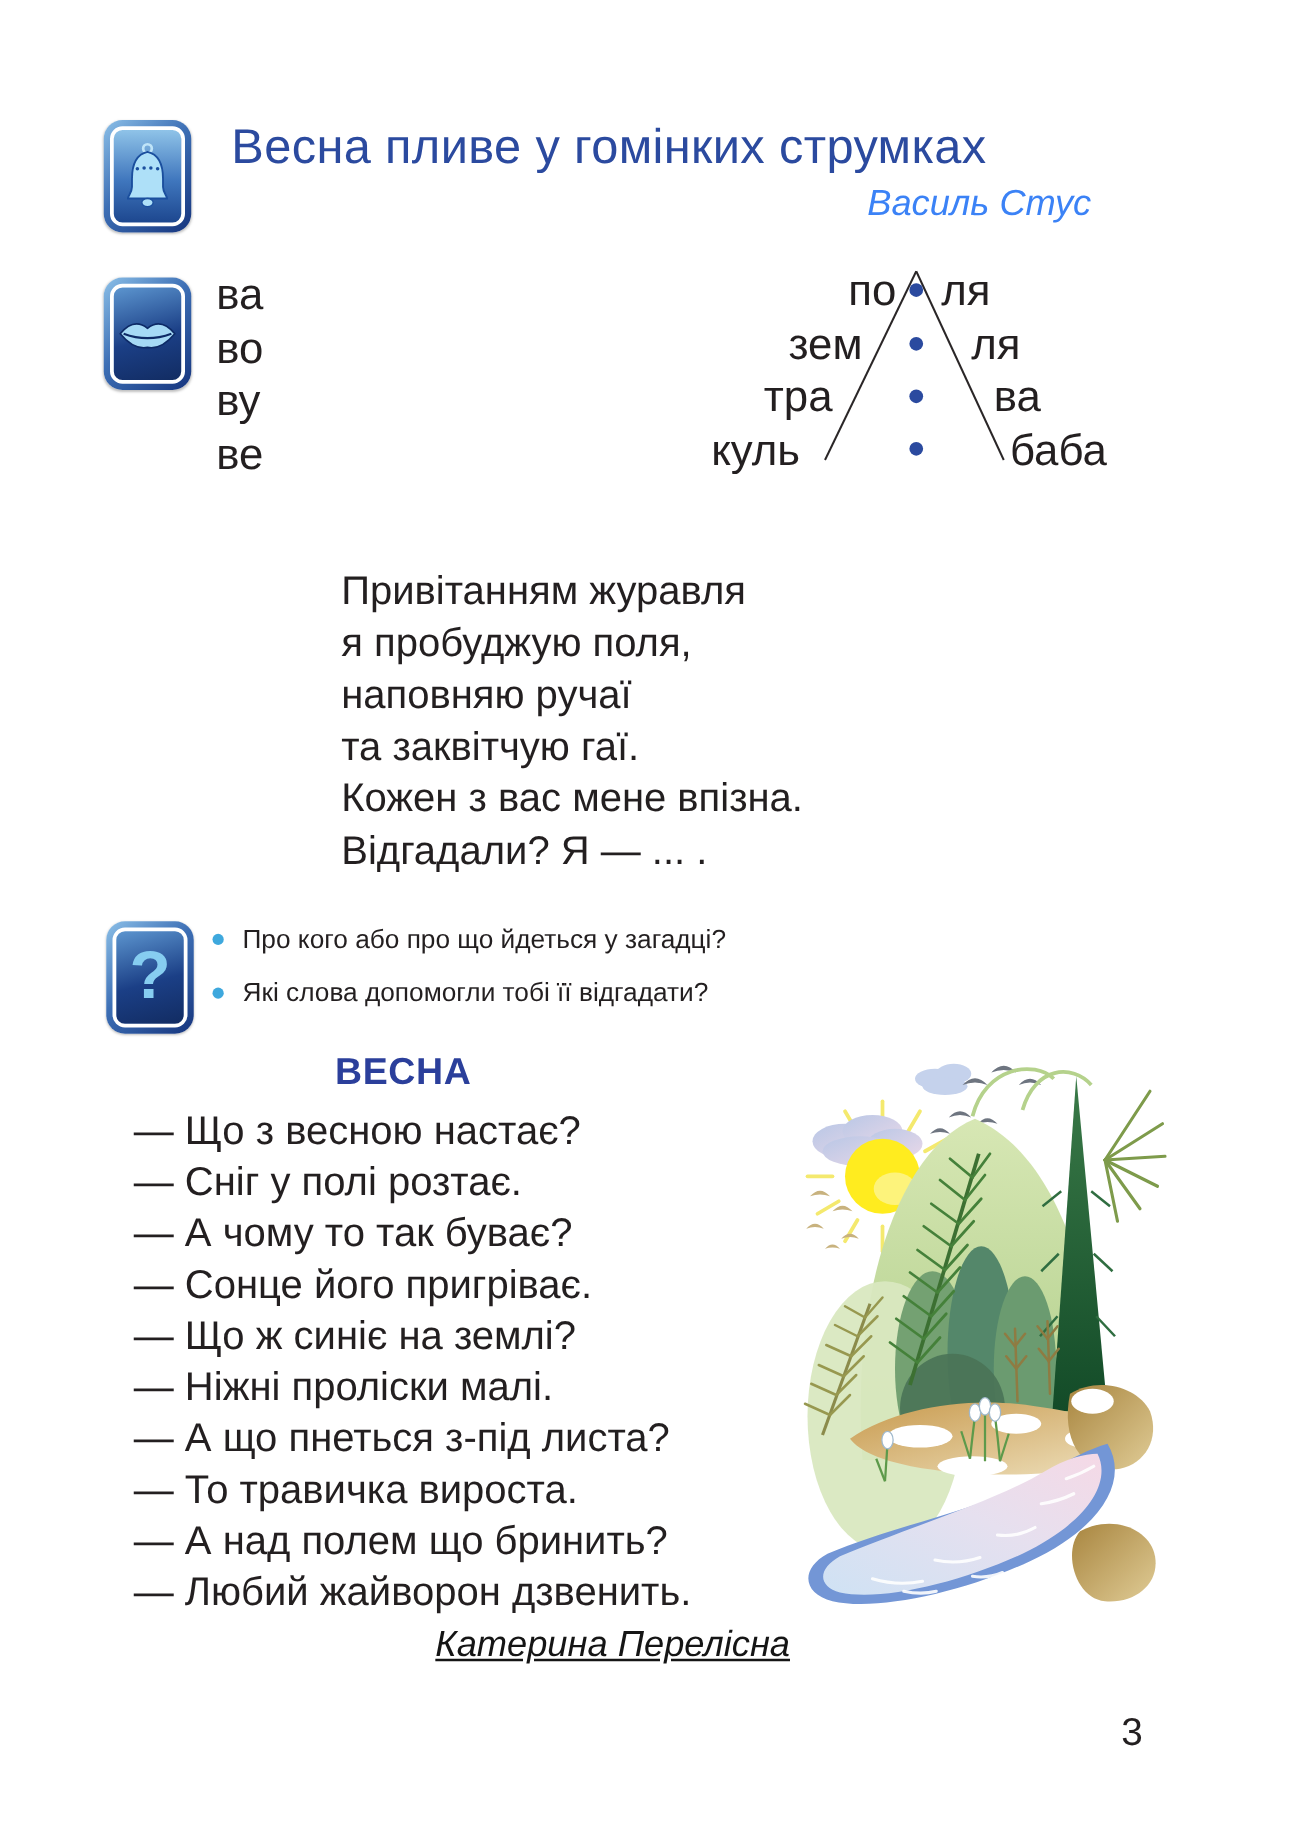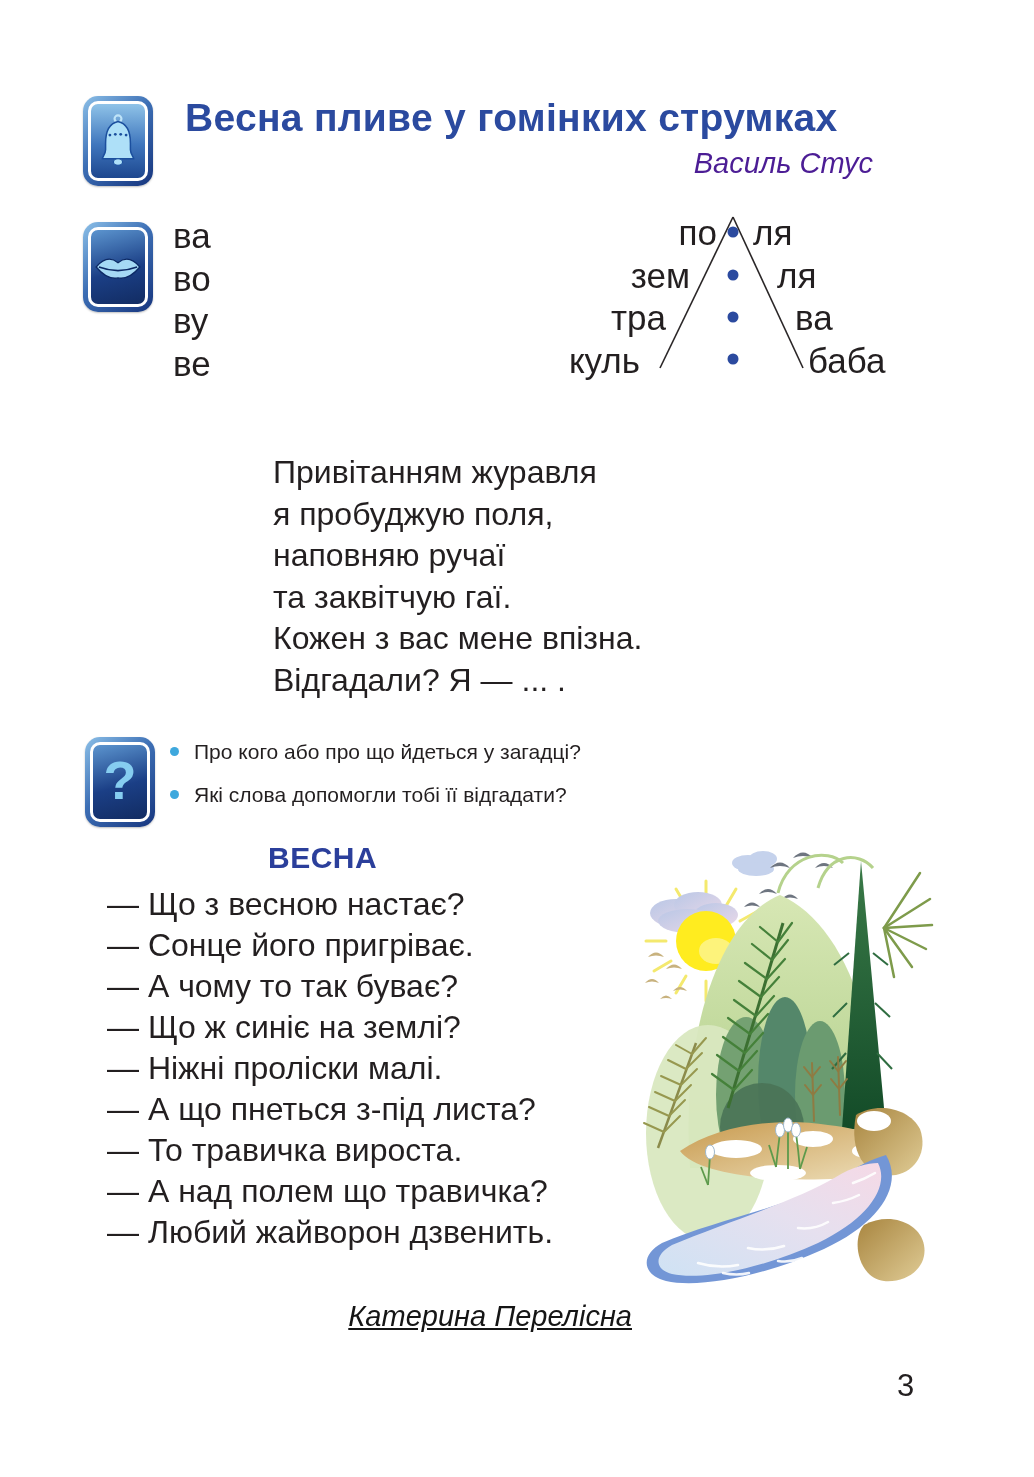--- a/index.html
+++ b/index.html
@@ -17,22 +17,22 @@
     width:100%;height:100%;border-radius:10px;border:3px solid #ffffff;box-sizing:border-box;
     background:linear-gradient(165deg,#5c95cf 0%,#1b3f86 55%,#122c62 100%);
     display:flex;align-items:center;justify-content:center;
   }
   .icon-bell{left:83px;top:96px;}
   .icon-bell .icon-inner{background:linear-gradient(180deg,#8fc3e8 0%,#3f76bd 55%,#1d478f 100%);}
   .icon-lips{left:83px;top:222px;}
   .icon-question{left:85px;top:737px;}
   .qmark{font-size:54px;font-weight:700;color:#86cdf0;line-height:1;transform:translateY(-2px);}
   
-  .title{position:absolute;left:185px;top:96px;margin:0;font-size:39px;font-weight:700;color:#2b4a9f;letter-spacing:.3px;white-space:nowrap;}
-  .byline{position:absolute;left:185px;top:147px;width:688px;text-align:right;font-style:italic;font-size:29px;color:#4c1d95;}
+  .title{position:absolute;left:185px;top:96px;margin:0;font-size:39px;font-weight:400;color:#2b4a9f;letter-spacing:.3px;white-space:nowrap;}
+  .byline{position:absolute;left:185px;top:147px;width:688px;text-align:right;font-style:italic;font-size:29px;color:#3b82f6;}
   
   .syll-col{position:absolute;top:215px;font-size:35px;line-height:42.6px;}
   .syll-col-1{left:173px;}
   .syll-col-2{left:310px;}
   .pyramid{position:absolute;left:555px;top:208px;width:350px;height:176px;font-size:35px;}
   .pyramid svg{position:absolute;left:0;top:0;}
   .pyr-word{position:absolute;line-height:35px;white-space:nowrap;}
   .pyr-left{text-align:left;}
   
   .riddle-heading{position:absolute;left:0;top:409px;width:1000px;text-align:center;font-size:31px;color:#3ea8dd;letter-spacing:1px;}
@@ -126,27 +126,28 @@
     </div>
     <div class="q-item">
       <span class="q-dot"></span>
       <span>Які слова допомогли тобі її відгадати?</span>
     </div>
   </div>
 
   <div class="poem-heading">ВЕСНА</div>
   <div class="poem">
     <div>— Що з весною настає?</div>
+    <div>— Сніг у полі розтає.</div>
+    <div>— А чому то так буває?</div>
     <div>— Сонце його пригріває.</div>
-    <div>— А чому то так буває?</div>
     <div>— Що ж синіє на землі?</div>
     <div>— Ніжні проліски малі.</div>
     <div>— А що пнеться з-під листа?</div>
     <div>— То травичка вироста.</div>
-    <div>— А над полем що травичка?</div>
+    <div>— А над полем що бринить?</div>
     <div>— Любий жайворон дзвенить.</div>
   </div>
   <div class="poem-author">Катерина Перелісна</div>
 
   <svg class="illustration" width="312" height="478" viewBox="0 0 312 478">
     <defs>
       <linearGradient id="cloudG" x1="0" y1="0" x2="1" y2="1">
         <stop offset="0" stop-color="#b9c7e6"></stop>
           <stop offset="1" stop-color="#e9d8e8"></stop>
       </linearGradient>

